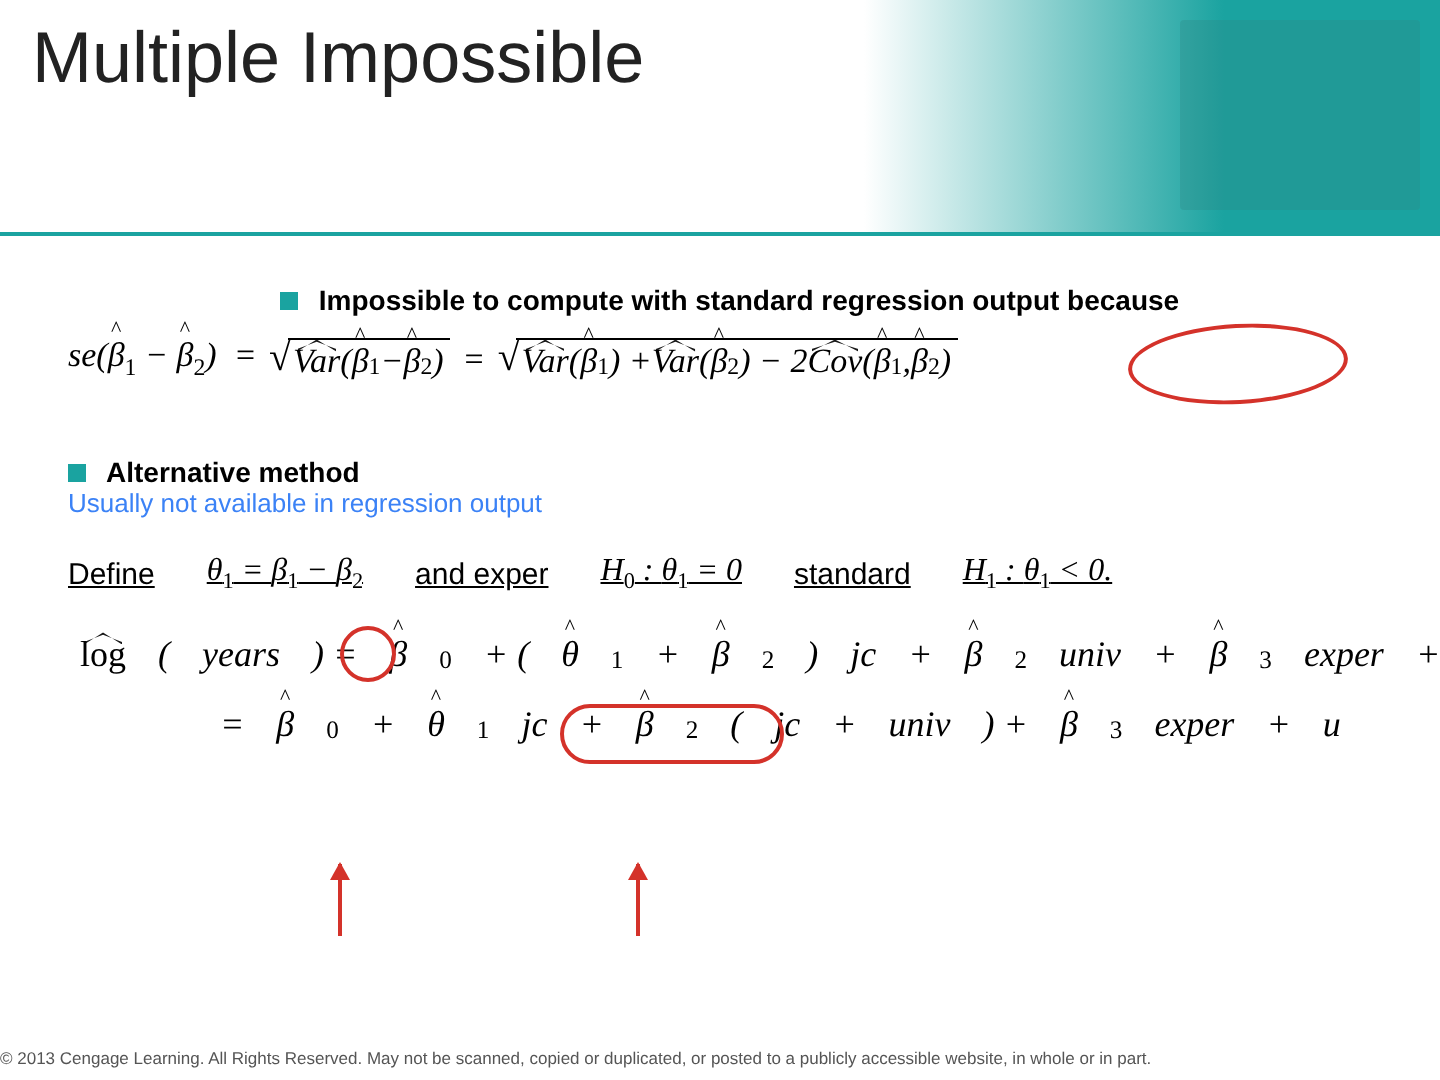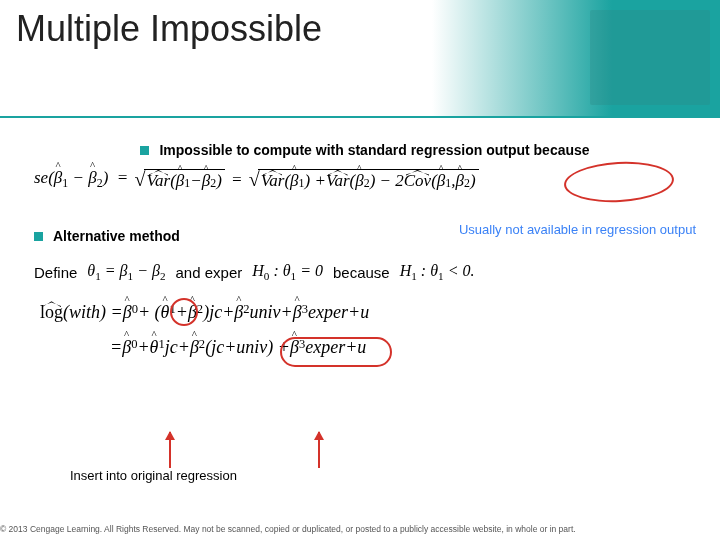--- a/index.html
+++ b/index.html
@@ -112,53 +112,55 @@
     width: 110px; height: 40px;
     border: 2.5px solid #d4322a;
     border-radius: 50%;
     transform: rotate(-3deg);
   }
   .alt-row {
     display: flex;
     justify-content: space-between;
     align-items: flex-start;
     margin-top: 18px;
+    flex-direction: column;
   }
   .annot {
     font-family: "Trebuchet MS", sans-serif;
     font-size: 13px;
     color: #3b82f6;
     text-align: right;
     max-width: 270px;
   }
   .define-row {
     display: flex;
     align-items: center;
-    gap: 10px;
+    gap: 26px;
     margin-top: 18px;
     font-family: "Trebuchet MS", sans-serif;
     font-size: 15px;
+    text-decoration: underline;
   }
   .math-inline {
     font-family: "Times New Roman", serif;
     font-style: italic;
     font-size: 16px;
     text-align: center;
   }
   .eqn-block {
     margin: 20px 0 4px 6px;
     font-family: "Times New Roman", serif;
     font-style: italic;
     font-size: 18px;
     position: relative;
   }
   .eqn-line {
     display: flex;
-    align-items: flex-start;
-    gap: 0;
+    align-items: flex-end;
+    gap: 16px;
     margin-bottom: 14px;
     white-space: nowrap;
   }
   .red-oval-theta {
     position: absolute;
     left: 130px; top: -4px;
     width: 28px; height: 28px;
     border: 2.5px solid #d4322a;
     border-radius: 50%;
   }
@@ -242,37 +244,36 @@
       <span class="bullet-text">Alternative method</span>
     </div>
     <div class="annot">Usually not available in regression output</div>
   </div>
 
   <div class="define-row">
     <span>Define</span>
     <span class="math-inline"><i>θ</i><sub>1</sub> = <i>β</i><sub>1</sub> − <i>β</i><sub>2</sub></span>
     <span>and exper</span>
     <span class="math-inline"><i>H</i><sub>0</sub> : <i>θ</i><sub>1</sub> = 0</span>
-    <span>because</span>
+    <span>standard</span>
     <span class="math-inline"><i>H</i><sub>1</sub> : <i>θ</i><sub>1</sub> &lt; 0.</span>
   </div>
 
   <div class="eqn-block">
     <div class="eqn-line">
-      <span class="wide-hat" style="font-style:normal">log</span>(<i>with</i>) = <span class="hat">β</span><sub>0</sub> + (<span class="hat">θ</span><sub>1</sub> + <span class="hat">β</span><sub>2</sub>)<i>jc</i> + <span class="hat">β</span><sub>2</sub><i>univ</i> + <span class="hat">β</span><sub>3</sub><i>exper</i> + <i>u</i>
+      <span class="wide-hat" style="font-style:normal">log</span>(<i>years</i>) = <span class="hat">β</span><sub>0</sub> + (<span class="hat">θ</span><sub>1</sub> + <span class="hat">β</span><sub>2</sub>)<i>jc</i> + <span class="hat">β</span><sub>2</sub><i>univ</i> + <span class="hat">β</span><sub>3</sub><i>exper</i> + <i>u</i>
     </div>
     <div class="eqn-line" style="padding-left:70px">
       = <span class="hat">β</span><sub>0</sub> + <span class="hat">θ</span><sub>1</sub><i>jc</i> + <span class="hat">β</span><sub>2</sub>(<i>jc</i> + <i>univ</i>) + <span class="hat">β</span><sub>3</sub><i>exper</i> + <i>u</i>
     </div>
     <div class="red-oval-theta"></div>
     <div class="red-oval-group"></div>
   </div>
 
 </div>
 
 <div class="arrow arrow-up arrow1"></div>
 <div class="arrow arrow-up arrow2"></div>
 
 <div class="callouts">
-  <span>Insert into original regression</span>
 </div>
 
 <div class="footer">© 2013 Cengage Learning. All Rights Reserved. May not be scanned, copied or duplicated, or posted to a publicly accessible website, in whole or in part.</div>
 
 </body></html>

